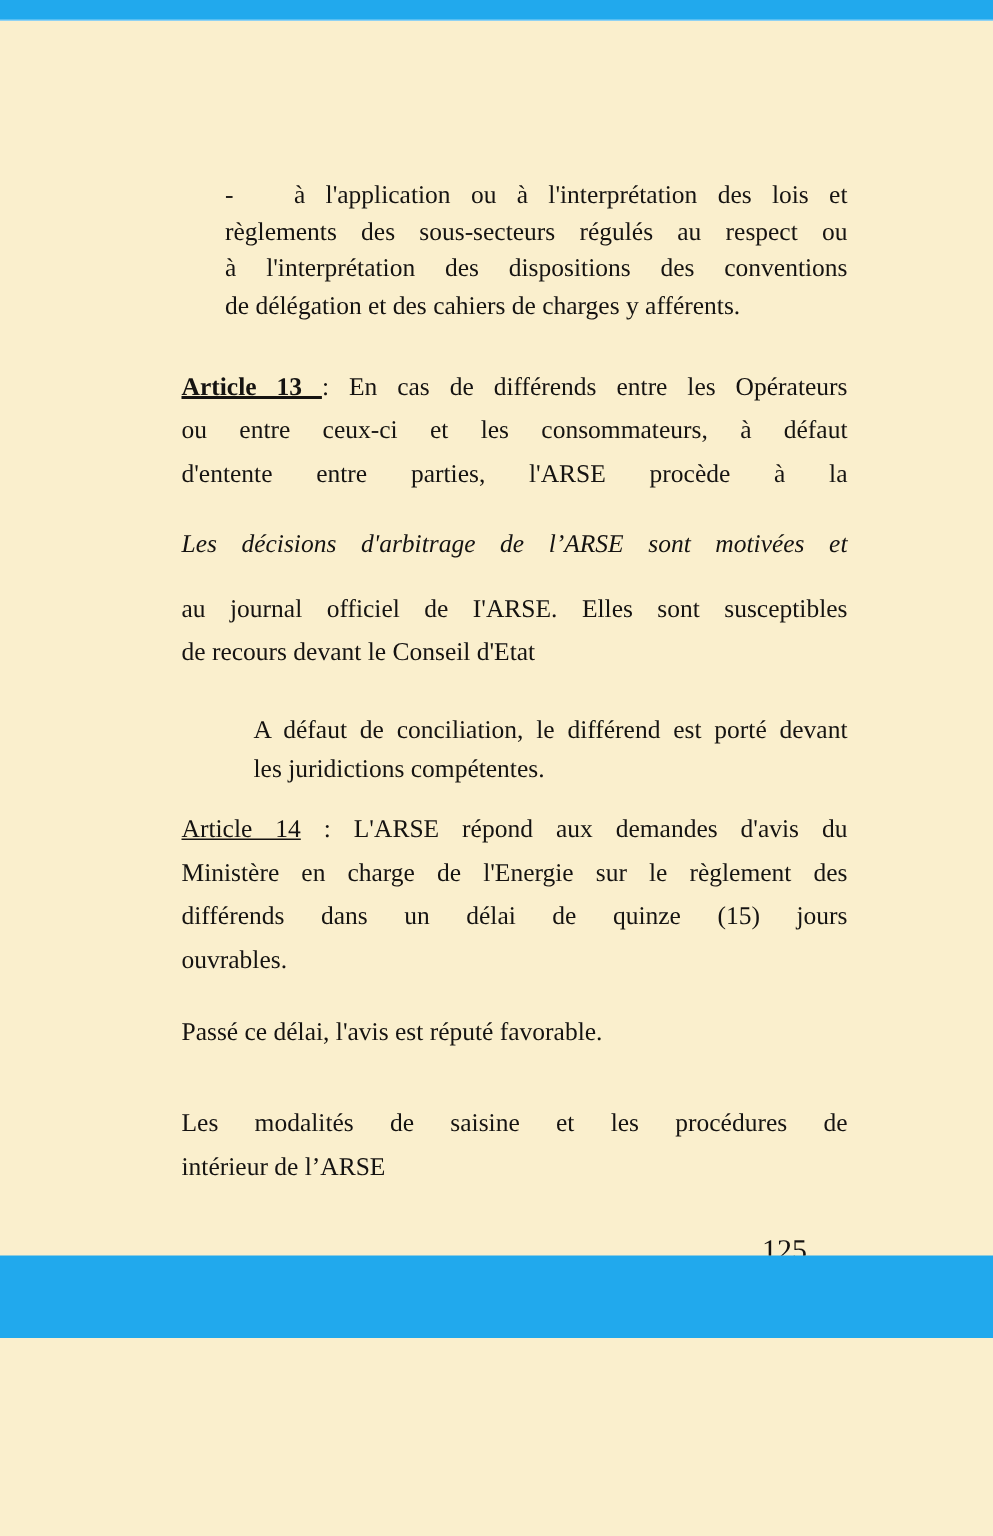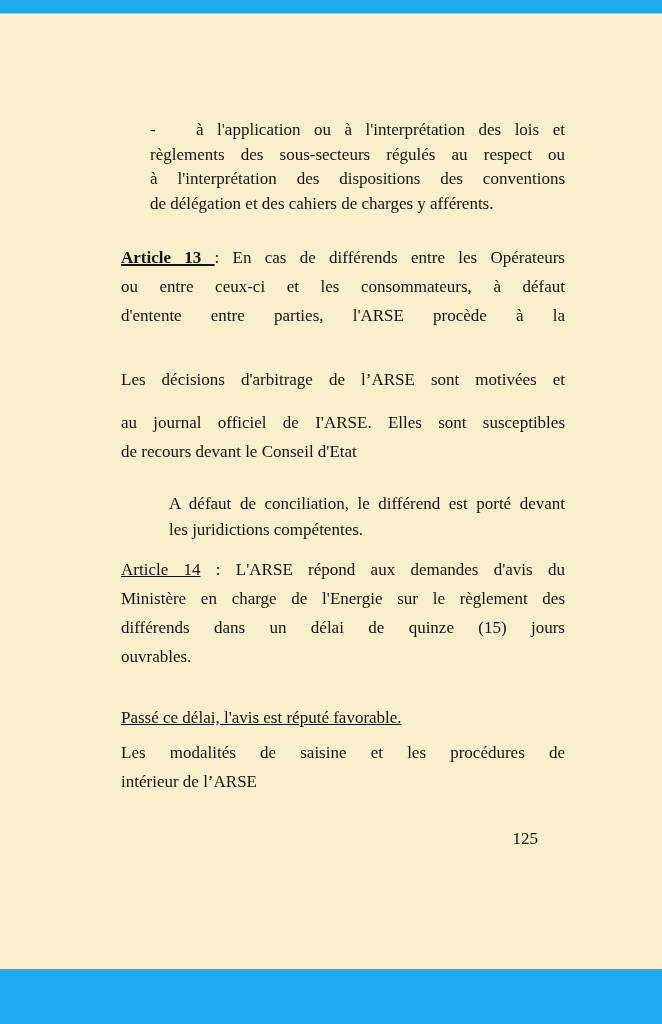--- a/index.html
+++ b/index.html
@@ -14,49 +14,49 @@
     background:var(--page-bg);
     color:var(--ink);
     font-family:"Liberation Serif","DejaVu Serif",serif;
   }
   .top-bar{
     height:13px;background:var(--bar-blue);
     box-shadow:0 1px 0 var(--bar-edge);
   }
   .bottom-bar{height:55px;background:var(--bar-blue);}
   .page{
-    height:956px;box-sizing:border-box;
+    height:824px;box-sizing:border-box;
     padding:105px 97px 0 121px;
     overflow:hidden;
     font-size:17px;
   }
   .para{margin:0;}
   .line{text-align:justify;text-align-last:justify;}
   .line.last{text-align-last:left;}
   .lh24{line-height:24.5px;}
   .lh25{line-height:25px;}
   .lh26{line-height:26px;margin-left:48px;}
   .lh29{line-height:29px;}
   .bullet-block{margin-left:29px;}
   .dash{display:inline-block;min-width:46px;}
   .art-label-bold{font-weight:bold;text-decoration:underline;text-decoration-thickness:2px;}
   .art-label{text-decoration:underline;}
   .mt27{margin-top:27px;}
-  .mt20{margin-top:37px;}
+  .mt20{margin-top:20px;font-style:italic;}
   .mt16{margin-top:16px;}
   .mt25{margin-top:25px;}
   .mt12{margin-top:12px;}
-  .mt19{margin-top:32px;text-decoration:underline;}
-  .mt24{margin-top:6px;}
+  .mt19{margin-top:19px;}
+  .mt24{margin-top:32px;}
   .page-num{
     margin-top:28px;
     text-align:right;
     padding-right:27px;
     line-height:29px;
-    font-size:17px;
+    font-size:20px;
   }
 </style>
 </head>
 <body>
 
 <div class="top-bar"></div>
 
 <div class="page">
 
   <div class="para lh24 bullet-block">

